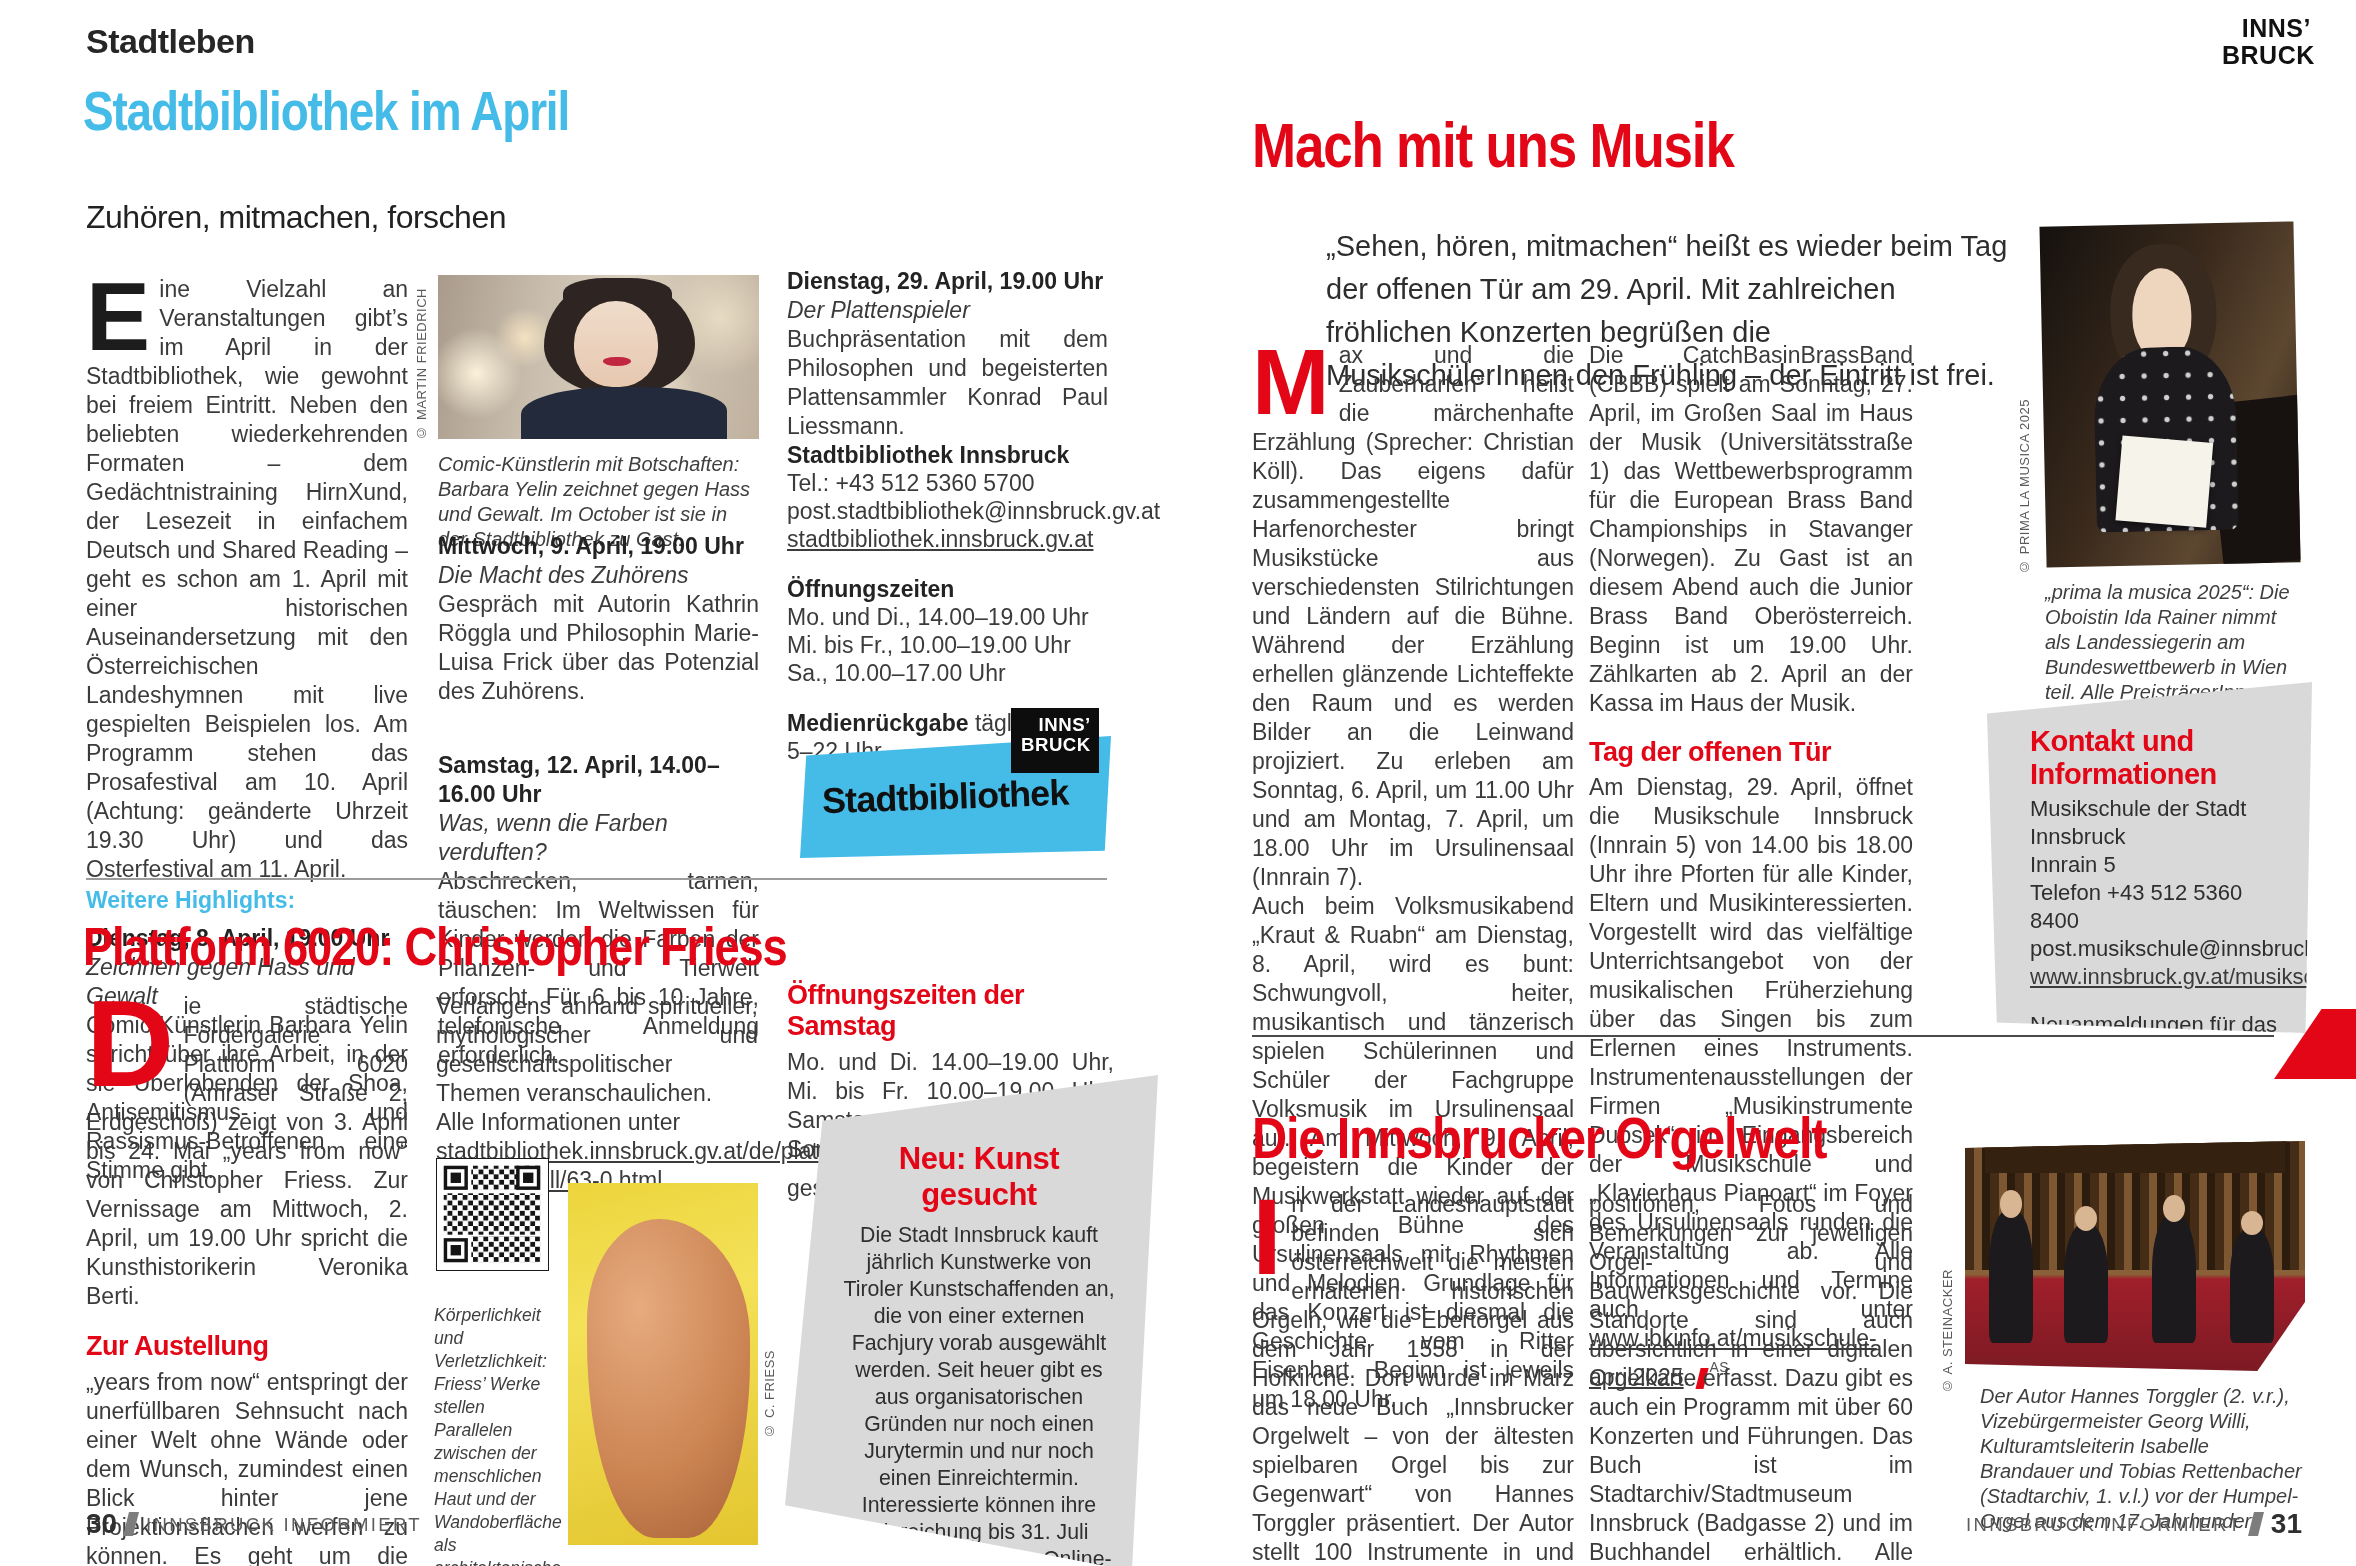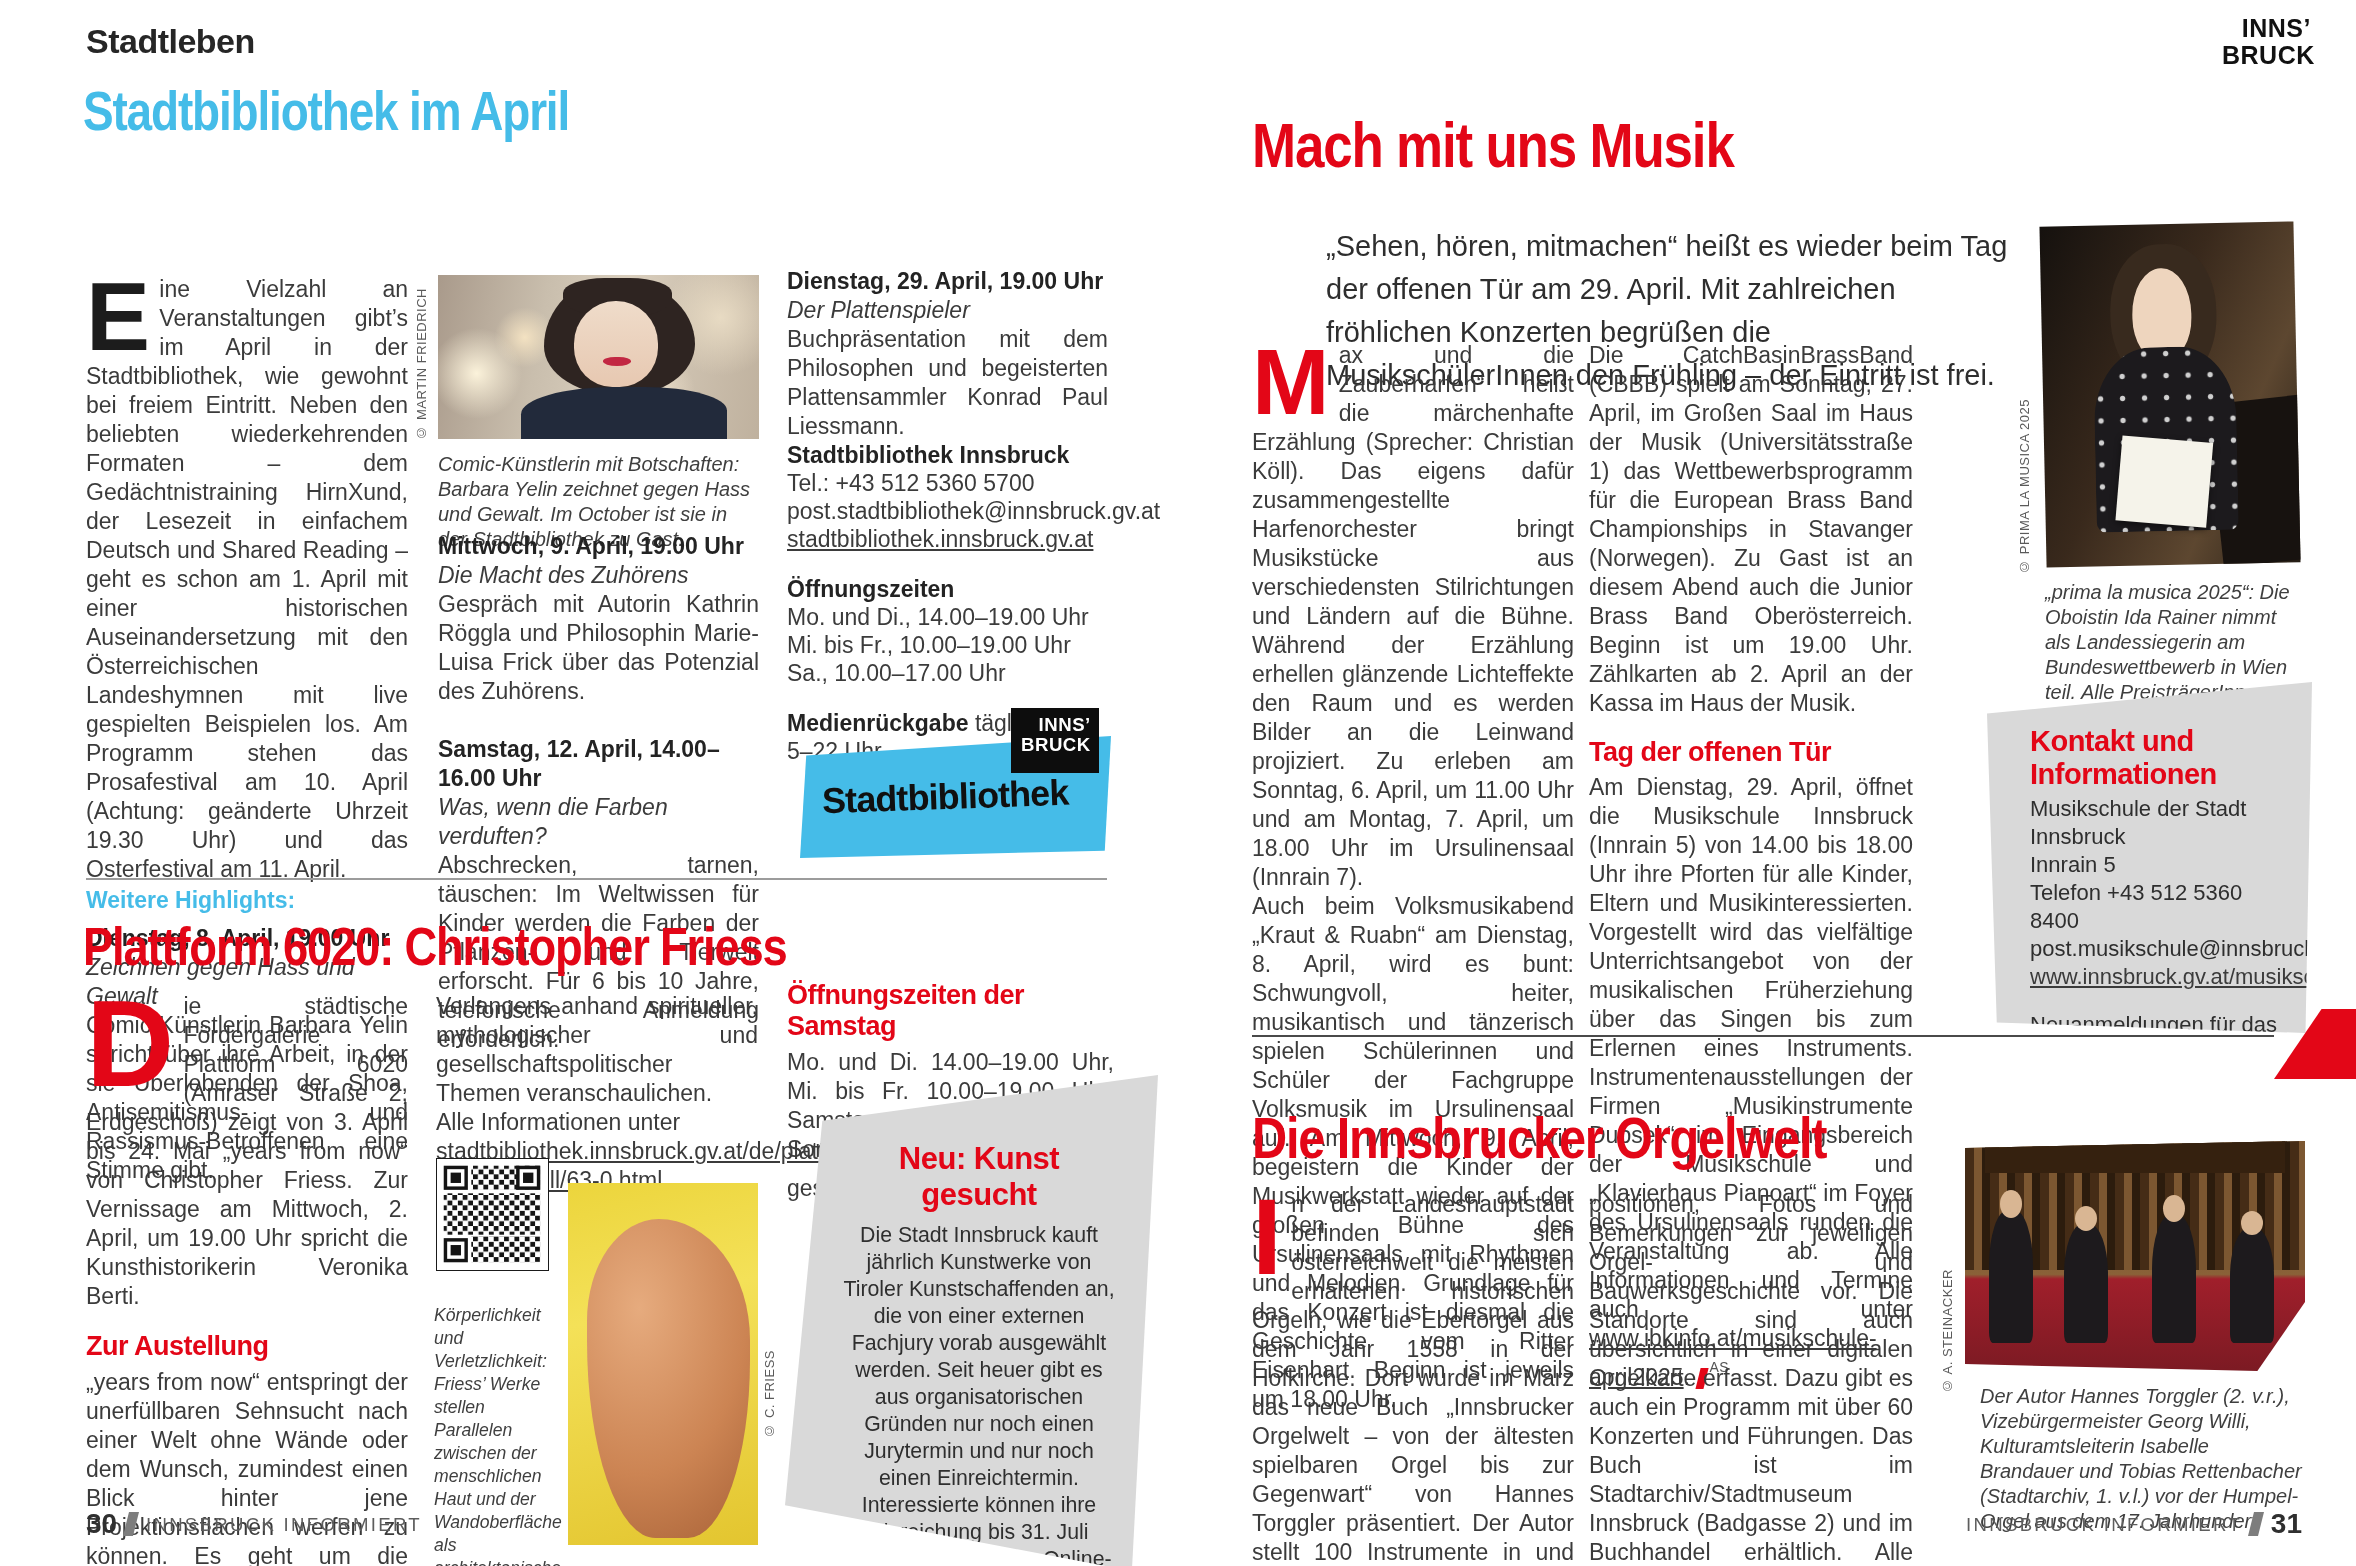--- a/index.html
+++ b/index.html
@@ -87,20 +87,21 @@
   .qrframe{position:absolute;background:#fff;border:1.9px solid #1a1a1a;padding:4.6px}
 </style>
 </head>
 <body>
 
 <div id="canvas">
 
   <div class="abs section-label" style="left:86px;top:22px">Stadtleben</div>
 
   <div class="abs hl-cyan" style="left:83px;top:78px;font-size:56px">Stadtbibliothek im April</div>
+  <div class="abs subline" style="left:86px;top:199px">Zuhören, mitmachen, forschen</div>
 
   <div class="abs" style="left:86px;top:275px;width:322px">
     <p class="body jt">
       <span class="dc dc-e">E</span><span>ine Vielzahl an Veranstaltungen gibt’s im April in der Stadtbibliothek, wie gewohnt bei freiem Eintritt. Neben den beliebten wiederkehrenden Formaten – dem Gedächtnistraining HirnXund, der Lesezeit in einfachem Deutsch und Shared Reading – geht es schon am 1. April mit einer historischen Auseinandersetzung mit den Österreichischen Landeshymnen mit live gespielten Beispielen los. Am Programm stehen das Prosafestival am 10. April (Achtung: geänderte Uhrzeit 19.30 Uhr) und das Osterfestival am 11. April.</span>
     </p>
     <p class="cyan-label">Weitere Highlights:</p>
     <div class="event">
       <p class="body date">Dienstag, 8. April, 19.00 Uhr</p>
       <p class="body etitle">Zeichnen gegen Hass und Gewalt</p>
       <p class="body jt">Comic-Künstlerin Barbara Yelin spricht über ihre Arbeit, in der sie Überlebenden der Shoa, Antisemitismus- und Rassismus-Betroffenen eine Stimme gibt.</p>
@@ -116,21 +117,21 @@
   </div>
   <div class="vcred" style="left:414px;top:288px">© MARTIN FRIEDRICH</div>
   <div class="abs caption" style="left:438px;top:452px;width:321px">Comic-Künstlerin mit Botschaften: Barbara Yelin zeichnet gegen Hass und Gewalt. Im October ist sie in der Stadtbibliothek zu Gast.</div>
 
   <div class="abs" style="left:438px;top:532px;width:321px">
     <div class="event" style="margin-top:0">
       <p class="body date">Mittwoch, 9. April, 19.00 Uhr</p>
       <p class="body etitle">Die Macht des Zuhörens</p>
       <p class="body jt">Gespräch mit Autorin Kathrin Röggla und Philosophin Marie-Luisa Frick über das Potenzial des Zuhörens.</p>
     </div>
-    <div class="event" style="margin-top:29px">
+    <div class="event" style="margin-top:45px">
       <p class="body date">Samstag, 12. April, 14.00–16.00 Uhr</p>
       <p class="body etitle">Was, wenn die Farben verduften?</p>
       <p class="body jt">Abschrecken, tarnen, täuschen: Im Weltwissen für Kinder werden die Farben der Pflanzen- und Tierwelt erforscht. Für 6 bis 10 Jahre, telefonische Anmeldung erforderlich.</p>
     </div>
   </div>
 
   <div class="abs" style="left:787px;top:267px;width:321px">
     <div class="event" style="margin-top:0">
       <p class="body date">Dienstag, 29. April, 19.00 Uhr</p>
       <p class="body etitle">Der Plattenspieler</p>

